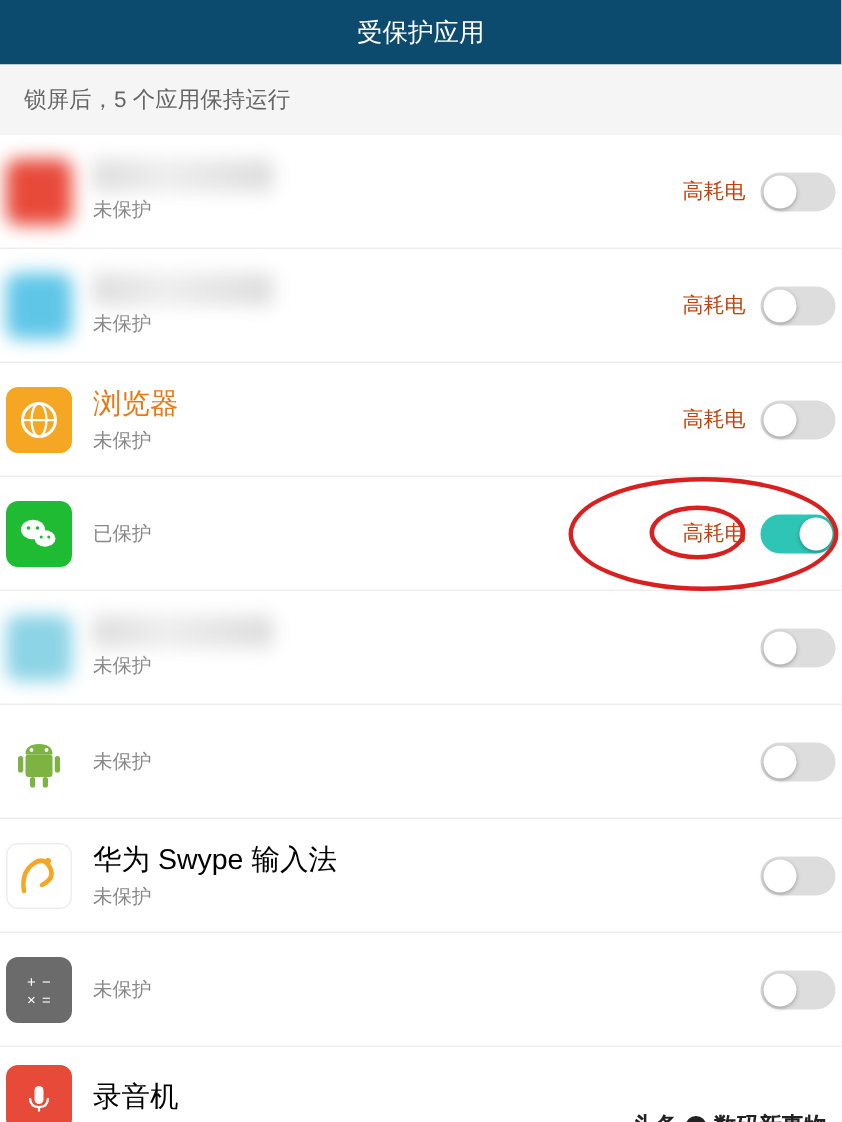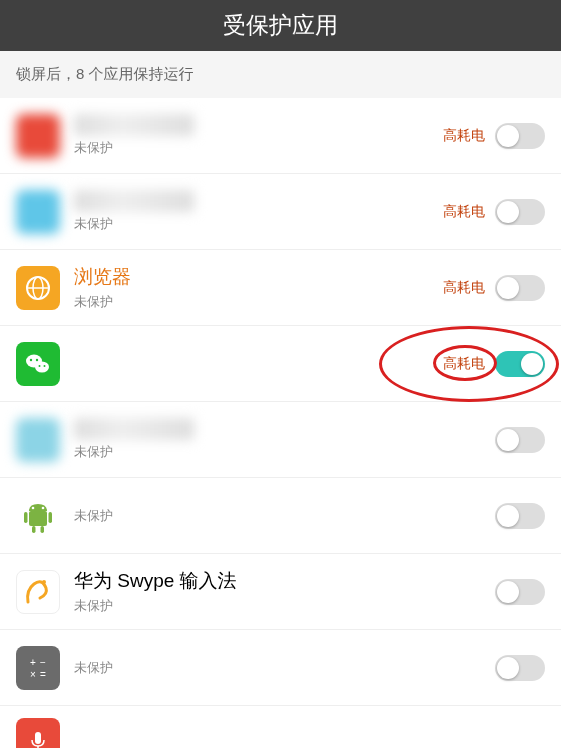--- a/index.html
+++ b/index.html
@@ -1,20 +1,20 @@
 <!DOCTYPE html>
 <html><head>
   <meta charset="utf-8">
   <style>
     * { margin: 0; padding: 0; box-sizing: border-box; }
     body { font-family: -apple-system, "Helvetica Neue", Arial, sans-serif; background: #f5f5f5; width: 561px; }
-    .header { background: #404040; color: #fff; text-align: center; padding: 10px 12px; font-size: 23px; }
+    .header { background: #0c4a6e; color: #fff; text-align: center; padding: 10px 12px; font-size: 17px; }
     .subtitle { background: #f5f5f5; color: #666; font-size: 15px; padding: 14px 16px; }
     .list { background: #fff; }
-    .row { display: flex; align-items: center; padding: 12px 16px; border-bottom: 1px solid #eee; min-height: 76px; position: relative; }
+    .row { display: flex; align-items: center; padding: 12px 4px; border-bottom: 1px solid #eee; min-height: 76px; position: relative; }
     .row:last-child { border-bottom: none; }
     .icon { width: 44px; height: 44px; border-radius: 8px; margin-right: 14px; flex-shrink: 0; display: flex; align-items: center; justify-content: center; }
     .info { flex: 1; min-width: 0; }
     .name { font-size: 19px; margin-bottom: 3px; }
     .name.orange { color: #e67817; }
     .name.blur { filter: blur(6px); background: linear-gradient(90deg, #ddd 0%, #eee 40%, #ddd 100%); color: transparent; border-radius: 3px; display: inline-block; min-width: 120px; height: 22px; }
     .status { font-size: 13px; color: #888; }
     .badge { font-size: 14px; color: #c2410c; margin-right: 10px; }
     .toggle { width: 50px; height: 26px; background: #ddd; border-radius: 14px; position: relative; cursor: pointer; }
     .toggle.on { background: #2ec4b6; }
@@ -27,21 +27,21 @@
     .watermark { position: absolute; bottom: 6px; right: 10px; color: #222; font-weight: bold; font-size: 15px; text-shadow: 0 0 3px #fff; display: flex; align-items: center; gap: 4px; }
     .page { position: relative; }
   </style>
 </head>
 <body>
 
 <div class="page">
   <div class="header">
     <span>受保护应用</span>
   </div>
-  <div class="subtitle">锁屏后，8 个应用保持运行</div>
+  <div class="subtitle">锁屏后，5 个应用保持运行</div>
   <div class="list">
       <div class="row">
         <div class="icon blur" style="background:#e84a3a"></div>
         <div class="info"><div class="name blur">&nbsp;</div><div class="status">未保护</div></div>
         <span class="badge">高耗电</span>
         <div class="toggle">
           <div class="knob"></div>
         </div>
       </div>
       <div class="row">
@@ -74,20 +74,21 @@
           <svg width="30" height="30" viewBox="0 0 30 30">
             <ellipse cx="11" cy="12" rx="8" ry="6.5" fill="#fff"></ellipse>
             <ellipse cx="19" cy="18" rx="7" ry="5.5" fill="#fff"></ellipse>
             <circle cx="8" cy="11" r="1.2" fill="#1fbb33"></circle>
             <circle cx="14" cy="11" r="1.2" fill="#1fbb33"></circle>
             <circle cx="16.5" cy="17" r="1" fill="#1fbb33"></circle>
             <circle cx="21.5" cy="17" r="1" fill="#1fbb33"></circle>
           </svg>
         </div>
         <div class="info">
+          <div class="status">已保护</div>
         </div>
         <span class="badge">高耗电</span>
         <div class="toggle on">
           <div class="knob"></div>
         </div>
         <div class="annot outer"></div>
         <div class="annot inner"></div>
       </div>
       <div class="row">
         <div class="icon blur" style="background:#8cd4e6"></div>
@@ -148,20 +149,23 @@
         </div>
       </div>
       <div class="row" style="min-height: 50px;">
         <div class="icon" style="background:#e84a3a">
           <svg width="24" height="24" viewBox="0 0 24 24">
             <rect x="9" y="4" width="6" height="12" rx="3" fill="#fff"></rect>
             <path d="M6 12 Q6 18 12 18 Q18 18 18 12" fill="none" stroke="#fff" stroke-width="1.5"></path>
             <line x1="12" y1="18" x2="12" y2="21" stroke="#fff" stroke-width="1.5"></line>
           </svg>
         </div>
+        <div class="info">
+          <div class="name">录音机</div>
+        </div>
       </div>
     </div>
   <div class="watermark">
     <span>头条</span>
     <svg width="16" height="16" viewBox="0 0 16 16">
         <circle cx="8" cy="8" r="7" fill="#222"></circle>
         <circle cx="8" cy="8" r="3" fill="#fff"></circle>
       </svg>
     <span>数码新事物</span>
   </div>

